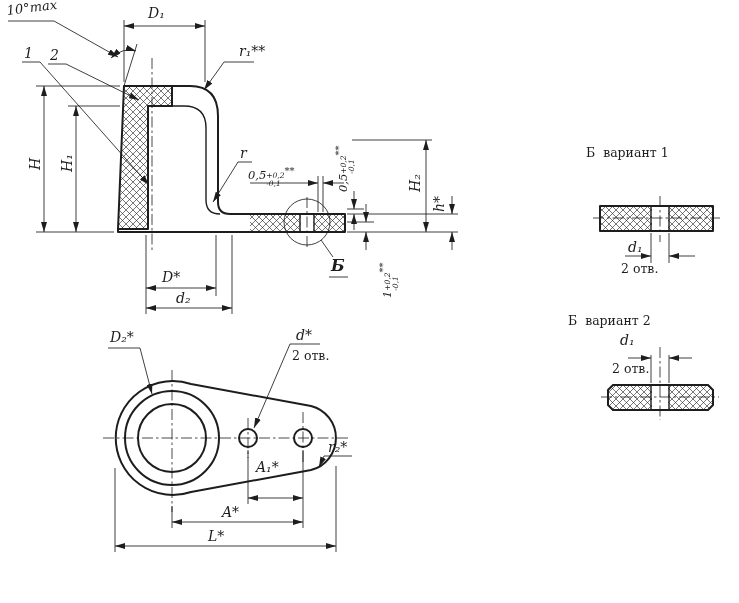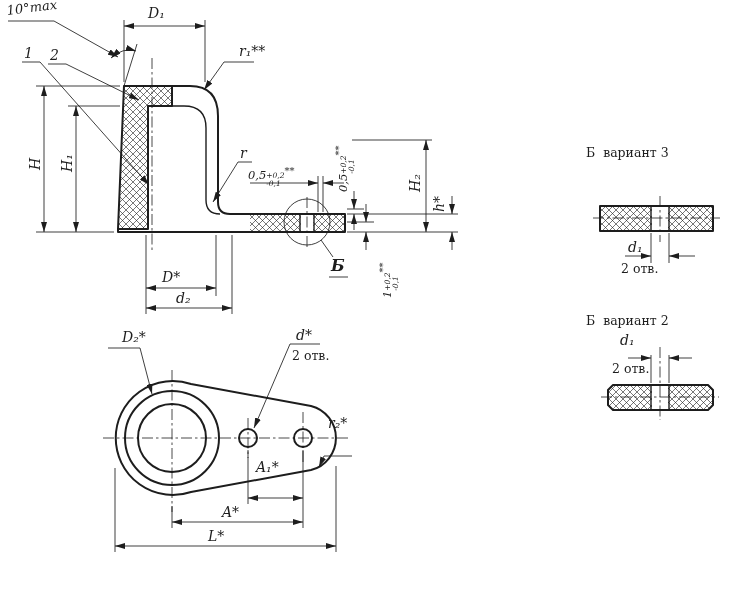--- a/index.html
+++ b/index.html
@@ -195,29 +195,29 @@
 <div class="lbl tol rot" style="left:334px;top:192px"><span>0,5</span><span class="tstack"><span>+0,2</span><span>-0,1</span></span><span class="tstars">**</span></div>
 
 <div class="lbl tol rot" style="left:378px;top:298px"><span>1</span><span class="tstack"><span>+0,2</span><span>-0,1</span></span><span class="tstars">**</span></div>
 
 <div class="lbl rot" style="left:408px;top:192px">H₂</div>
 <div class="lbl rot" style="left:432px;top:212px">h*</div>
 <div class="lbl mark" style="left:331px;top:258px">Б</div>
 <div class="lbl" style="left:162px;top:270px">D*</div>
 <div class="lbl" style="left:176px;top:291px">d₂</div>
 
-<div class="lbl" style="left:122px;top:330px">D₂*</div>
+<div class="lbl" style="left:110px;top:330px">D₂*</div>
 <div class="lbl" style="left:296px;top:328px">d*</div>
 <div class="lbl cy sm" style="left:292px;top:349px">2 отв.</div>
-<div class="lbl" style="left:328px;top:416px">r₂*</div>
+<div class="lbl" style="left:328px;top:440px">r₂*</div>
 <div class="lbl" style="left:256px;top:460px">A₁*</div>
 <div class="lbl" style="left:222px;top:505px">A*</div>
 <div class="lbl" style="left:208px;top:529px">L*</div>
 
-<div class="lbl cy" style="left:586px;top:146px">Б  вариант 3</div>
+<div class="lbl cy" style="left:586px;top:146px">Б  вариант 1</div>
 <div class="lbl" style="left:628px;top:240px">d₁</div>
 <div class="lbl cy sm" style="left:621px;top:262px">2 отв.</div>
 
-<div class="lbl cy" style="left:586px;top:314px">Б  вариант 2</div>
+<div class="lbl cy" style="left:568px;top:314px">Б  вариант 2</div>
 <div class="lbl" style="left:620px;top:333px">d₁</div>
 <div class="lbl cy sm" style="left:612px;top:362px">2 отв.</div>
 
 </div>
 
 </body></html>

